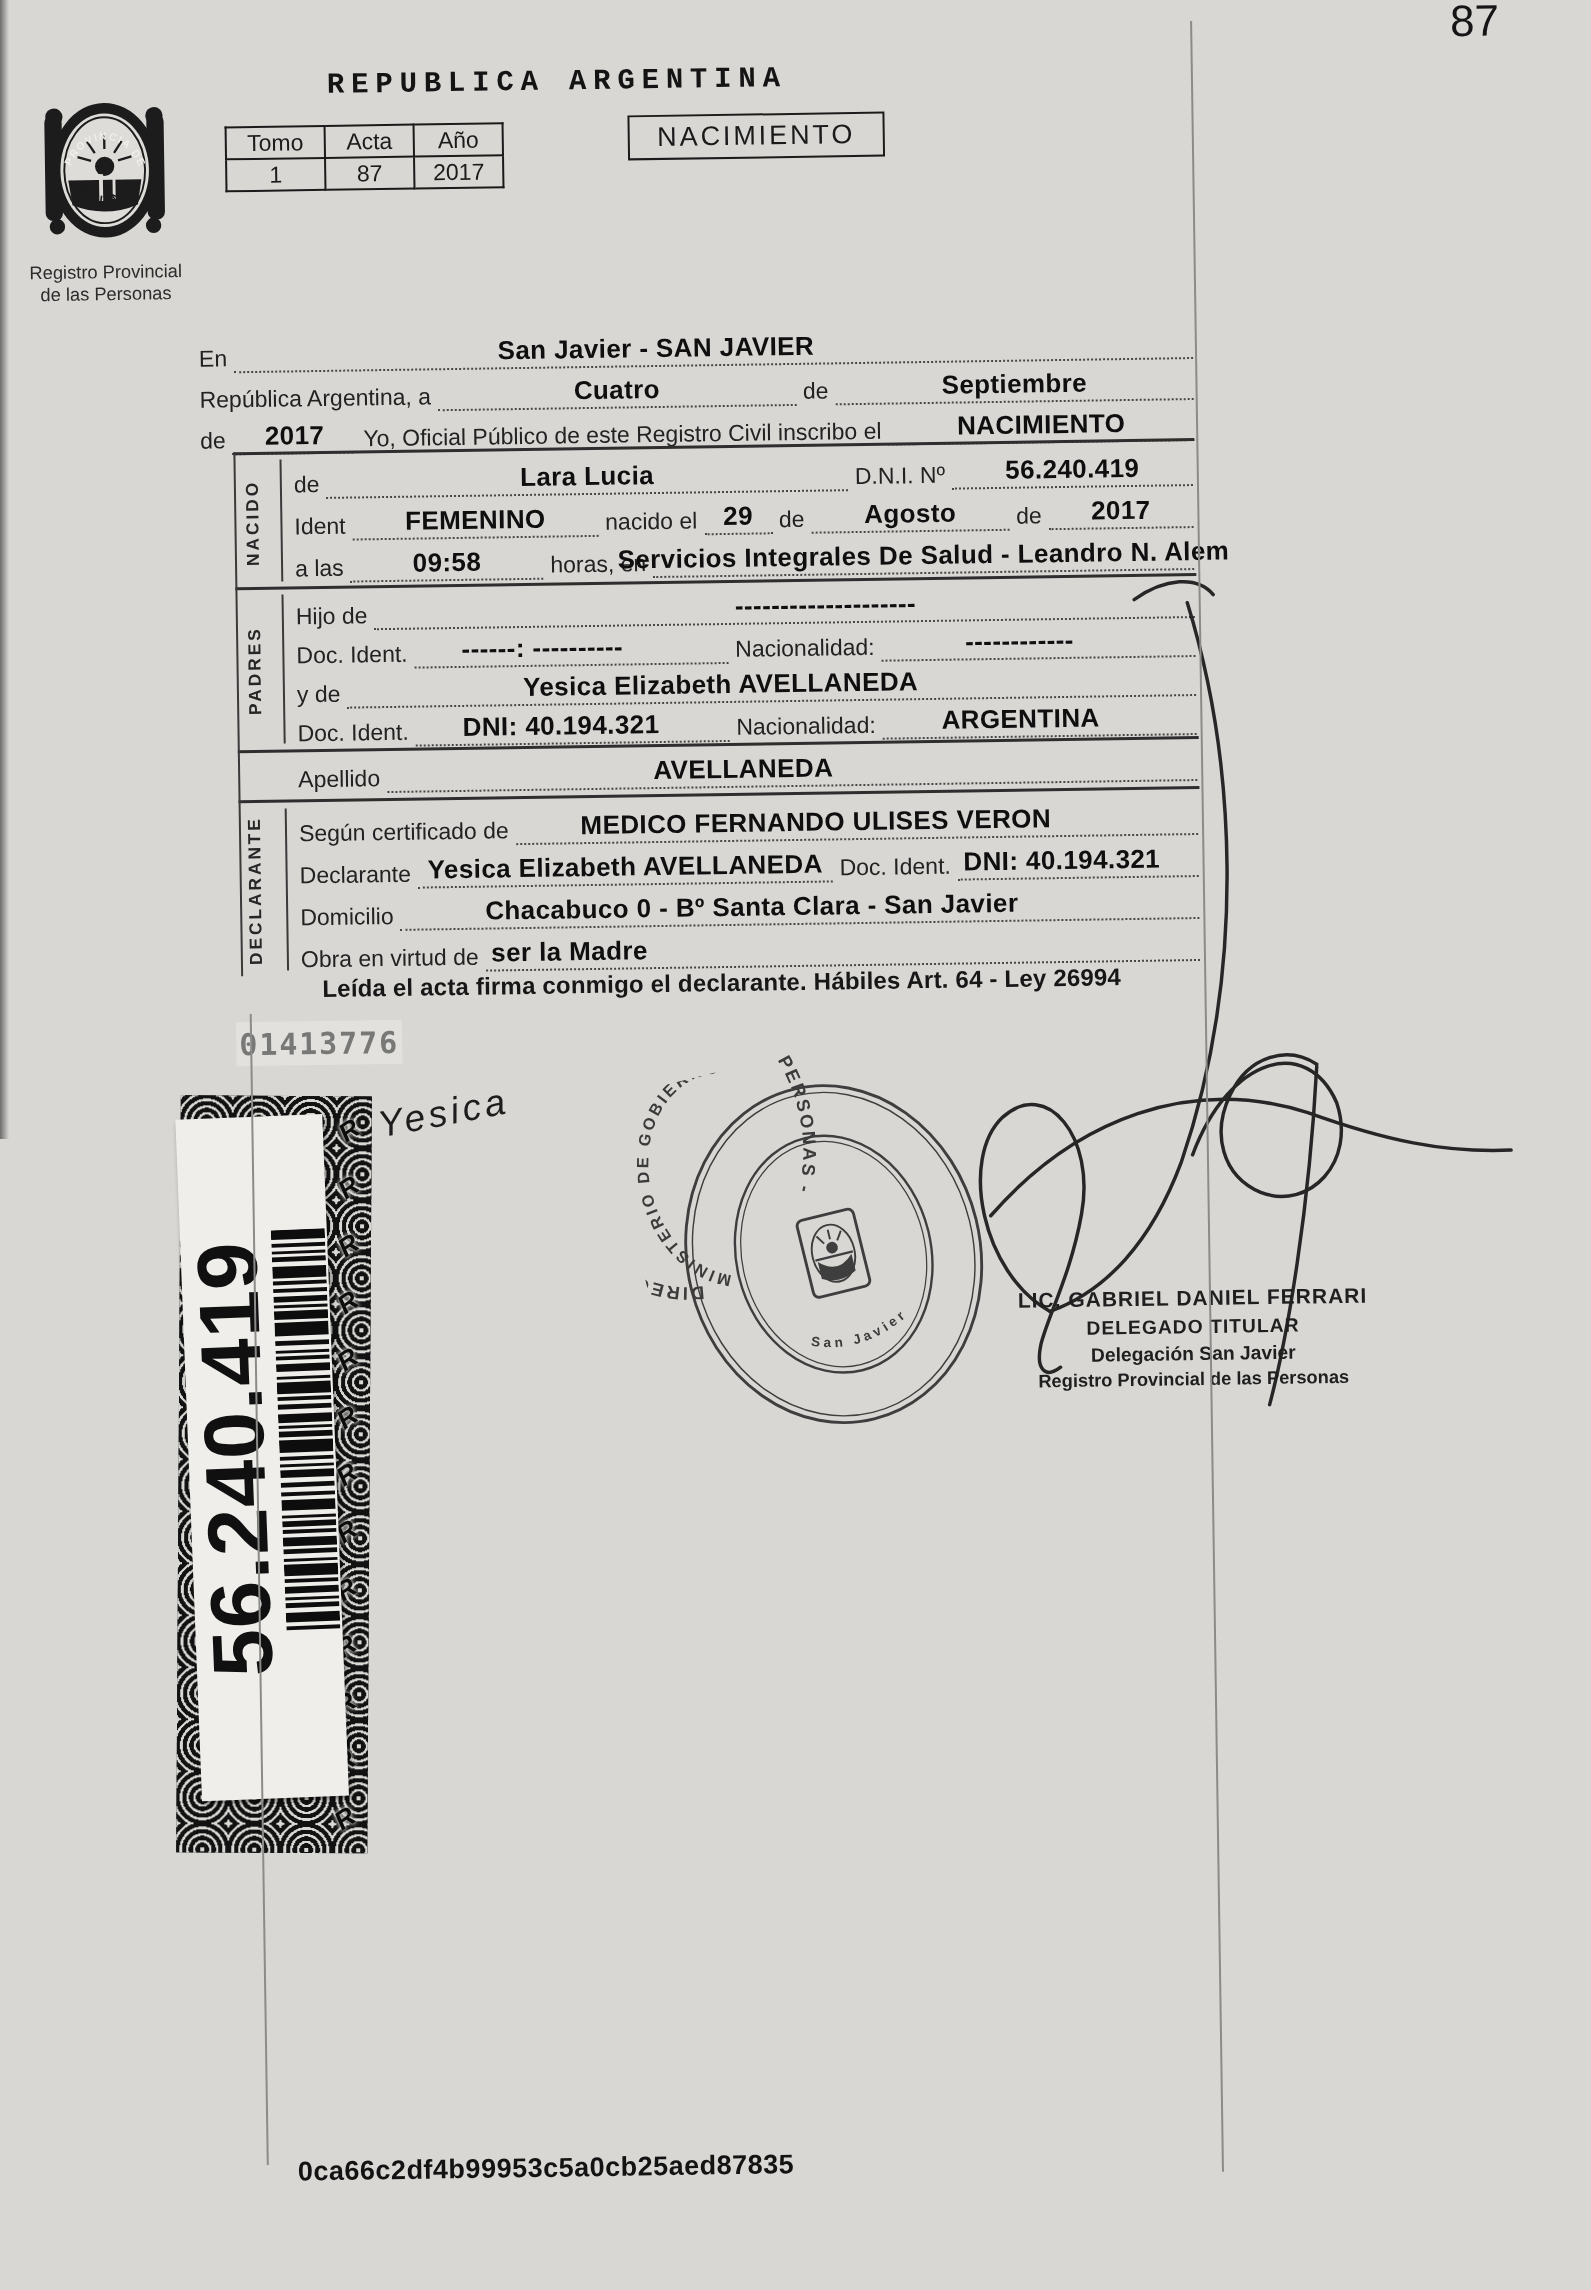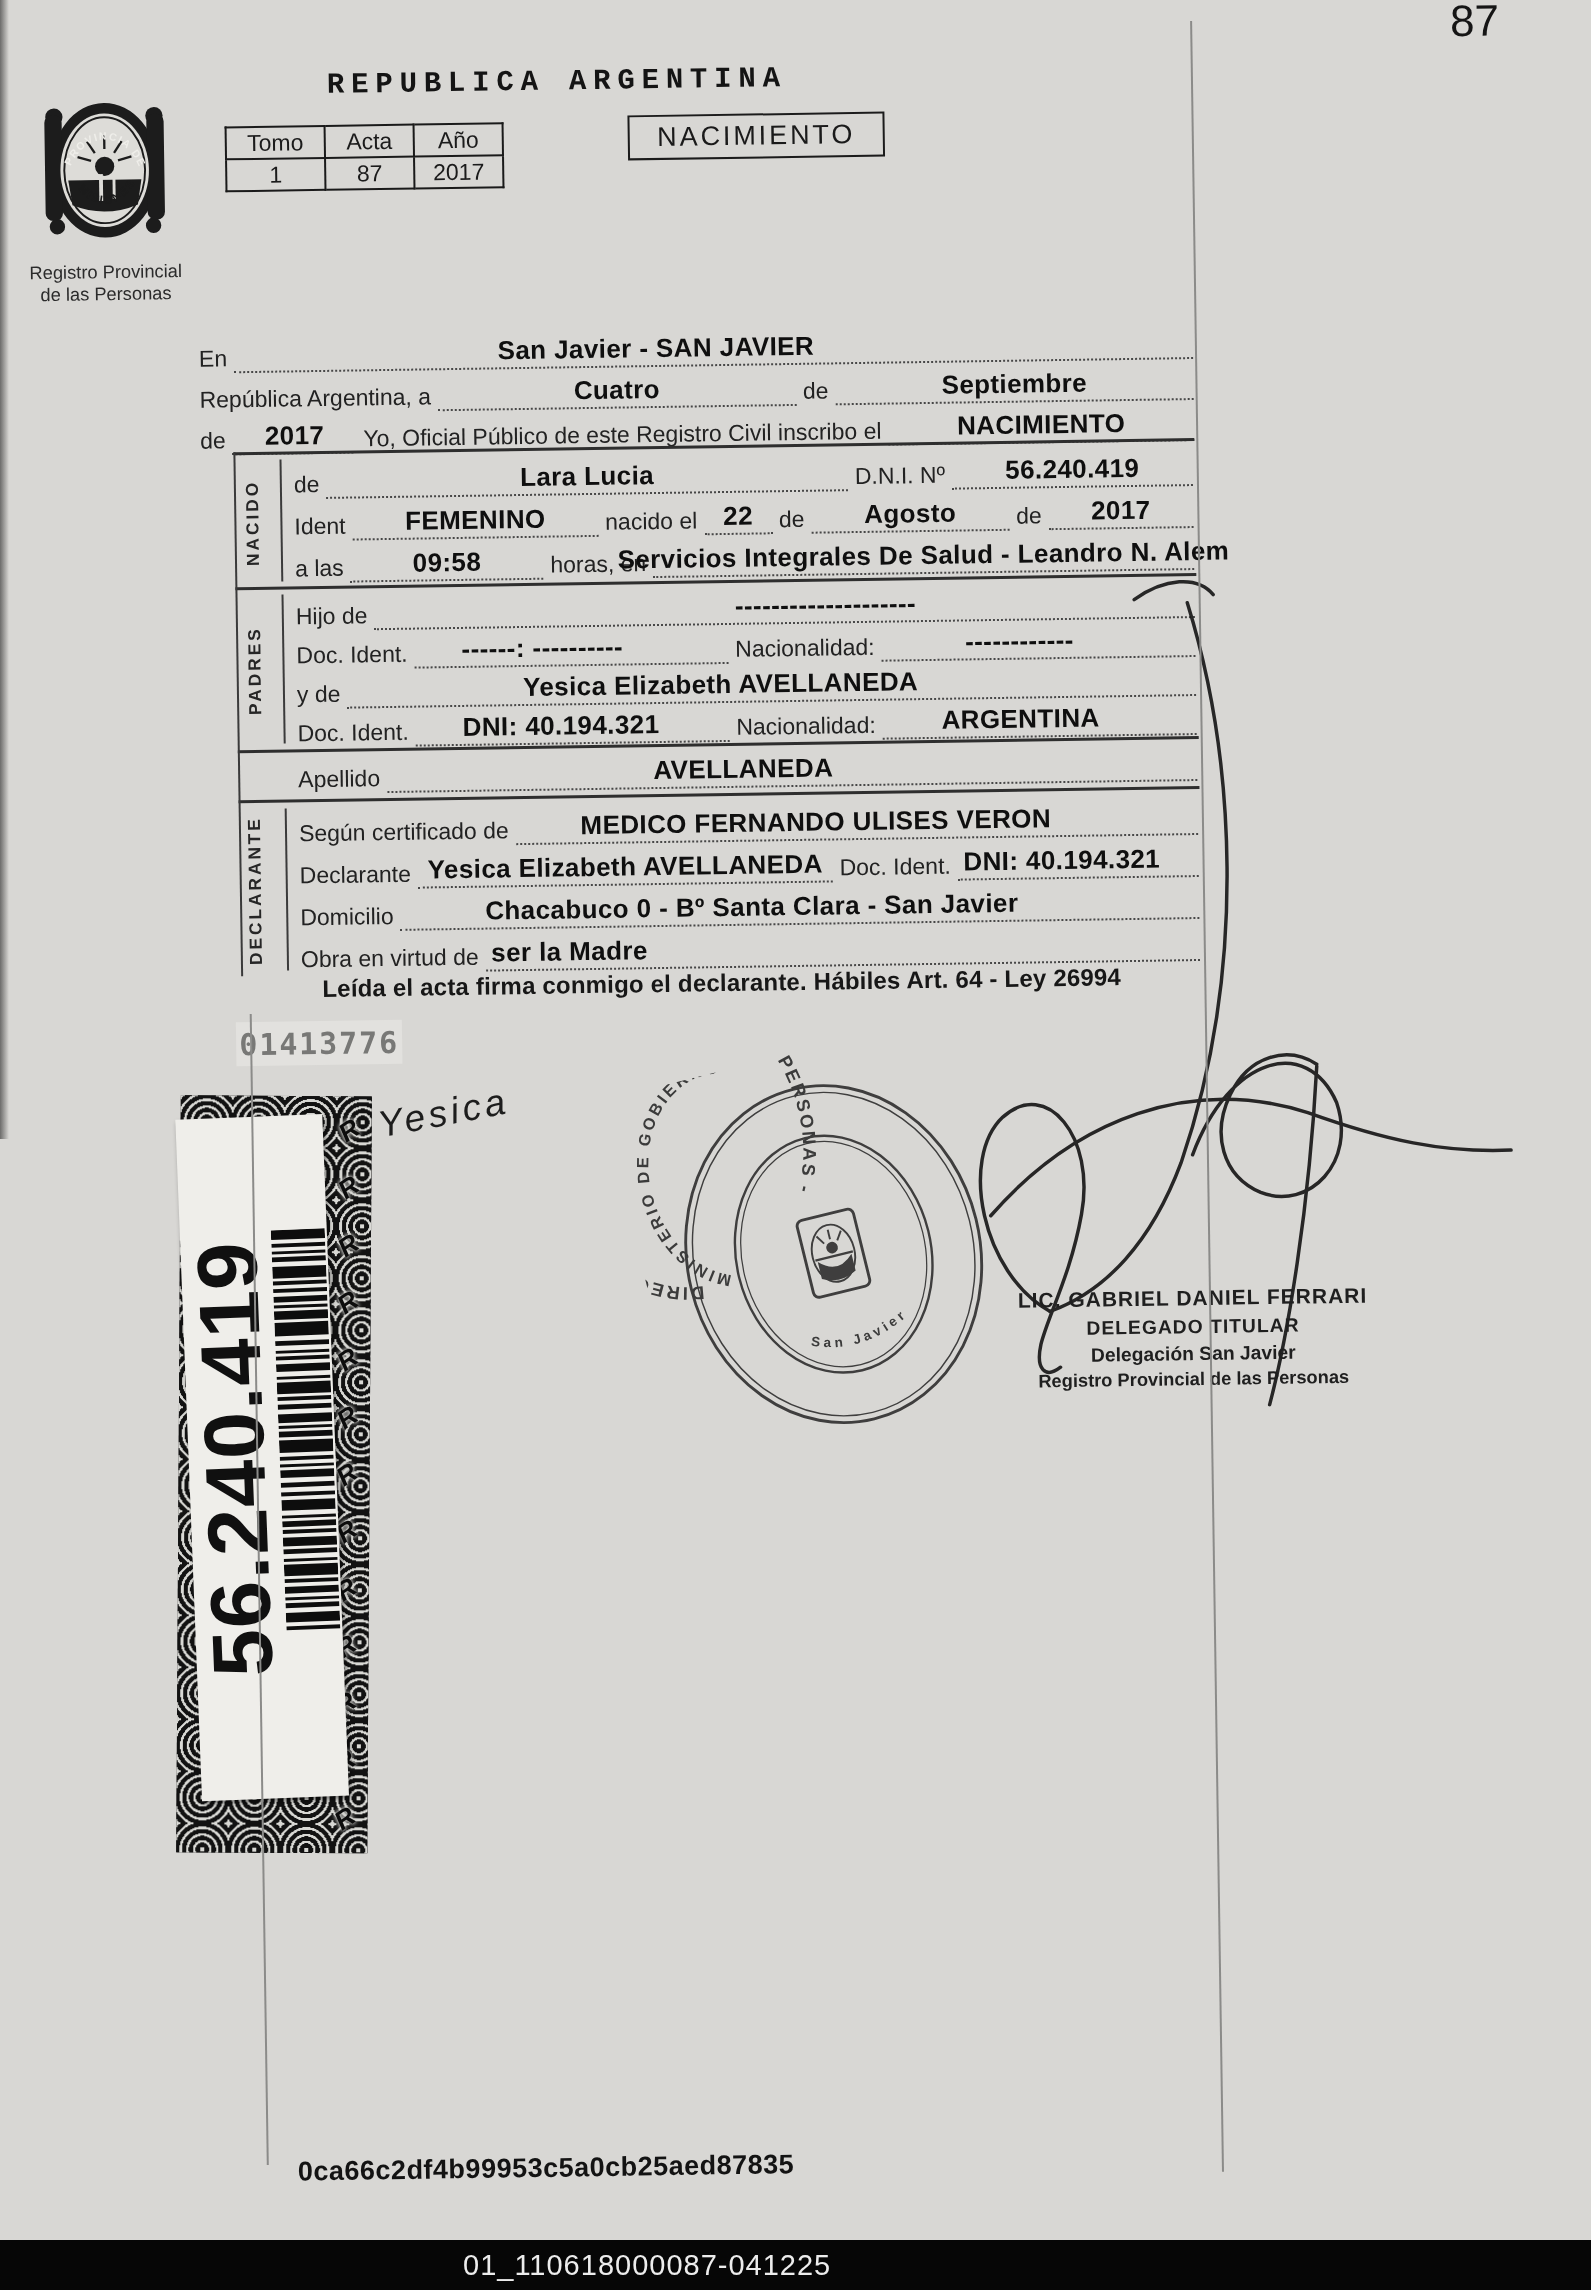--- a/index.html
+++ b/index.html
@@ -225,21 +225,21 @@
             <span class="v">56.240.419</span>
           </span>
       </div>
       <div class="row">
         <span class="lbl">Ident</span>
         <span class="dl w255">
             <span class="v">FEMENINO</span>
           </span>
         <span class="lbl">nacido el</span>
         <span class="dl w70">
-            <span class="v">22</span>
+            <span class="v">29</span>
           </span>
         <span class="lbl">de</span>
         <span class="dl">
             <span class="v">Agosto</span>
           </span>
         <span class="lbl">de</span>
         <span class="dl w150">
             <span class="v">2017</span>
           </span>
       </div>
@@ -447,17 +447,14 @@
       <div class="s3">Delegación San Javier</div>
       <div class="s4">Registro Provincial de las Personas</div>
     </div>
 
     <div class="vline" style="left:1204px;top:27px;height:2151px;"></div>
     <div class="vline" style="left:249px;top:1006px;height:1151px;"></div>
 
     <div class="abs" id="hash">0ca66c2df4b99953c5a0cb25aed87835</div>
   </div>
 
-  <div class="abs" id="footer-bar">
-    <span>01_110618000087-041225</span>
-  </div>
 </div>
 
 
 </body></html>

